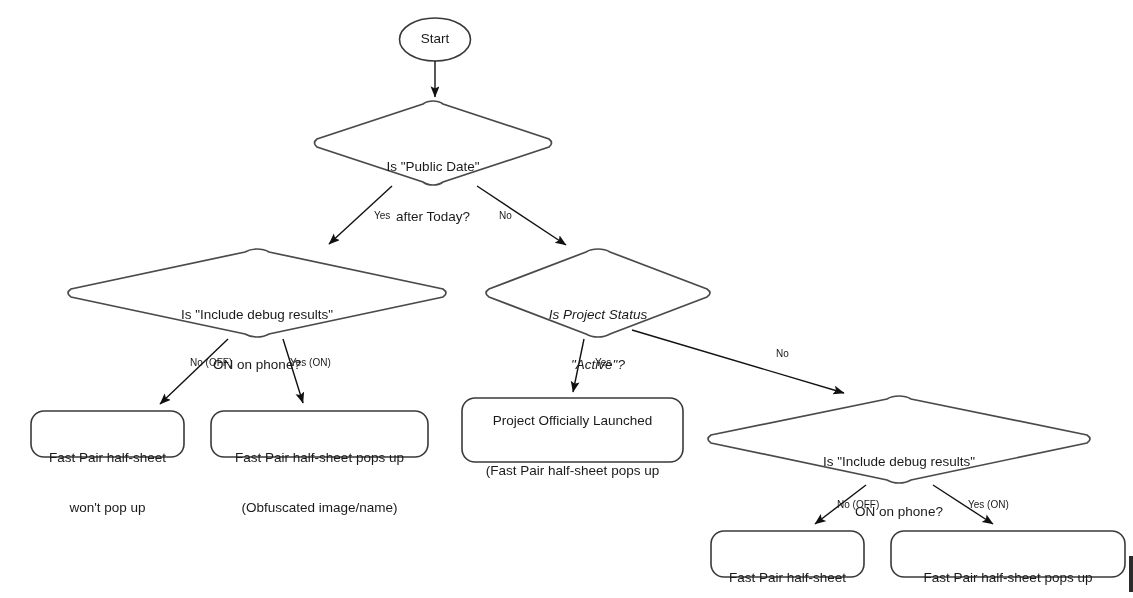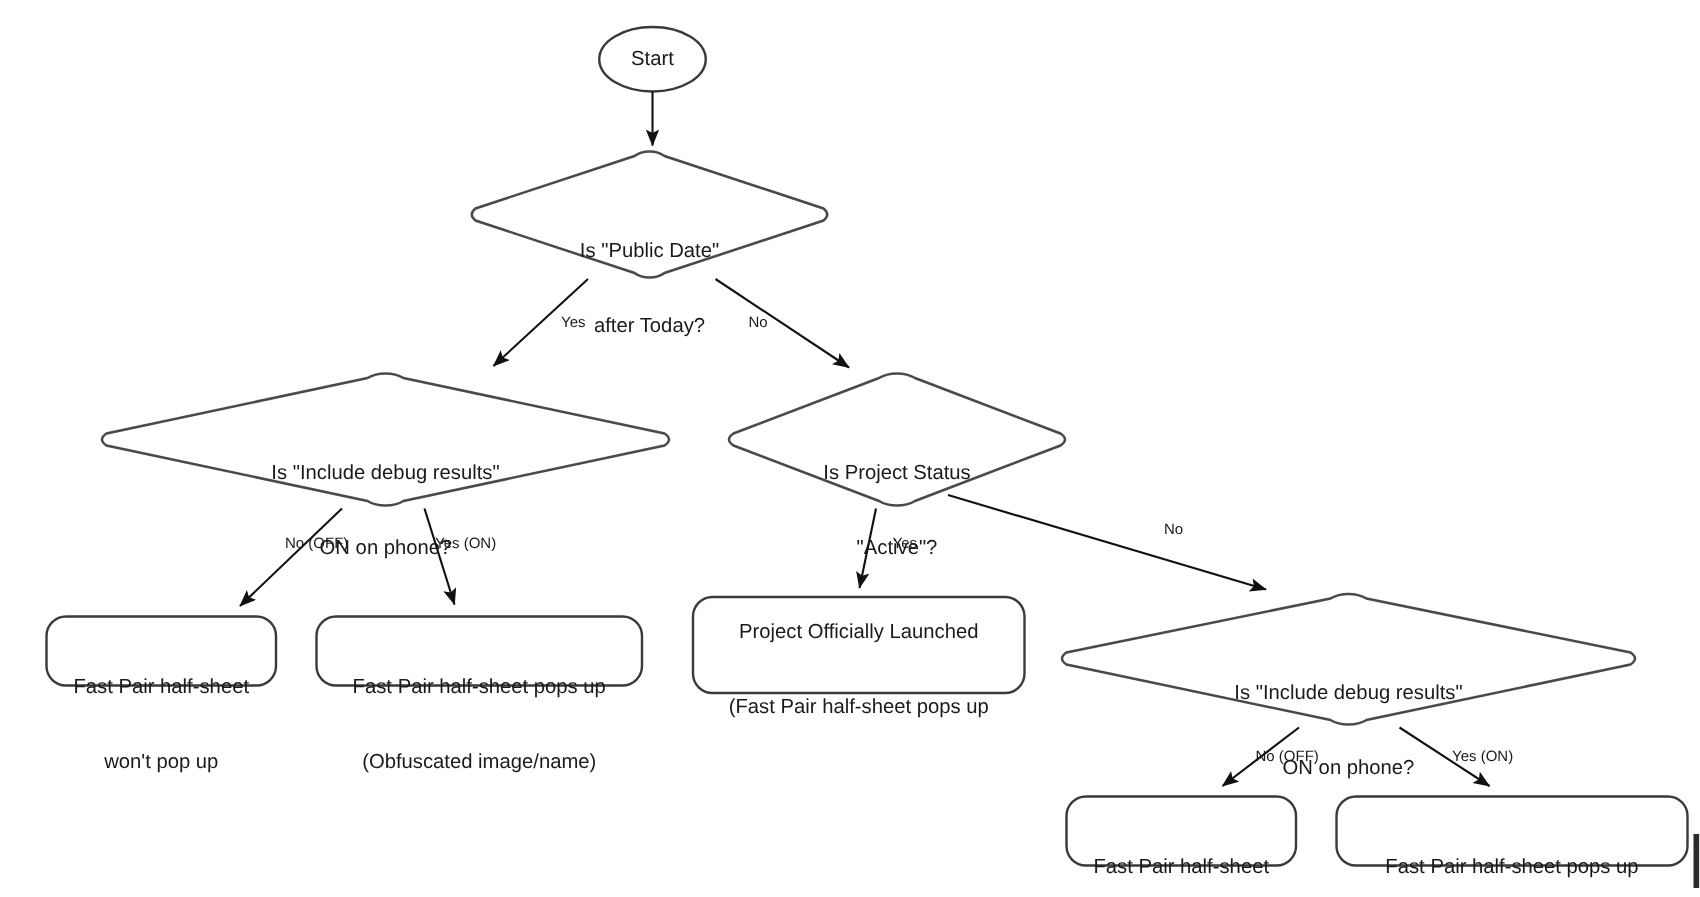--- a/index.html
+++ b/index.html
@@ -147,21 +147,21 @@
   <div class="node-label" data-name="node-public-date-label" style="left:333px; top:126px; width:200px;">
     <div data-name="node-public-date-line-1">Is "Public Date"</div>
     <div data-name="node-public-date-line-2">after Today?</div>
   </div>
 
   <div class="node-label" data-name="node-debug-left-label" style="left:137px; top:274px; width:240px;">
     <div data-name="node-debug-left-line-1">Is "Include debug results"</div>
     <div data-name="node-debug-left-line-2">ON on phone?</div>
   </div>
 
-  <div class="node-label" data-name="node-project-status-label" style="left:508px; top:274px; width:180px;">
+  <div class="node-label" data-name="node-project-status-label" style="left:508px; top:274px; width:180px;font-style:italic;">
     <div data-name="node-project-status-line-1">Is Project Status</div>
     <div data-name="node-project-status-line-2">"Active"?</div>
   </div>
 
   <div class="node-label" data-name="node-debug-right-label" style="left:779px; top:421px; width:240px;">
     <div data-name="node-debug-right-line-1">Is "Include debug results"</div>
     <div data-name="node-debug-right-line-2">ON on phone?</div>
   </div>
 
   <div class="node-label" data-name="node-left-off-label" style="left:33px; top:417px; width:149px;">

